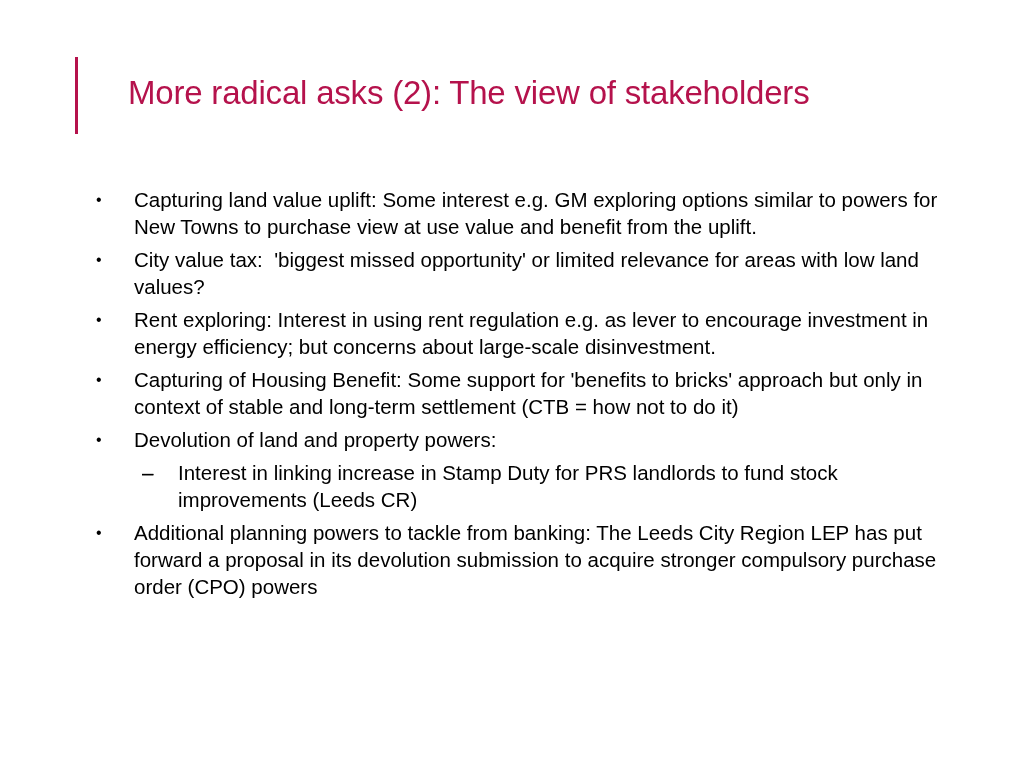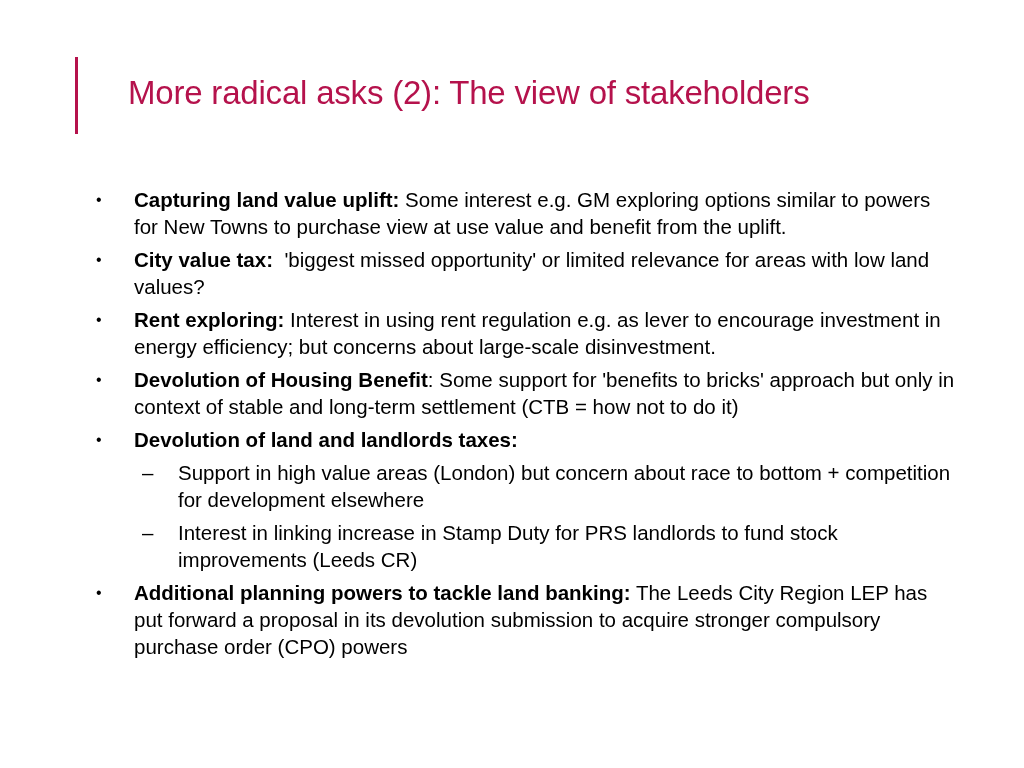--- a/index.html
+++ b/index.html
@@ -46,21 +46,21 @@
       padding-left: 38px;
       margin-bottom: 6px;
     }
     .bullet {
       position: absolute;
       left: 0;
       top: 0;
       font-size: 16px;
     }
     .label {
-      font-weight: bold;
+      font-weight: normal;
     }
     .sub {
       position: relative;
       padding-left: 82px;
       margin-bottom: 6px;
     }
     .dash {
       position: absolute;
       left: 46px;
       top: 0;
@@ -80,31 +80,30 @@
   <div class="item">
     <span class="bullet">•</span>
     <span class="label">City value tax:</span><span style="white-space: pre-wrap;">  'biggest missed opportunity' or limited relevance for areas with low land values?</span>
   </div>
   <div class="item">
     <span class="bullet">•</span>
     <span class="label">Rent exploring:</span><span> Interest in using rent regulation e.g. as lever to encourage investment in energy efficiency; but concerns about large-scale disinvestment.</span>
   </div>
   <div class="item">
     <span class="bullet">•</span>
-    <span class="label">Devolution of Housing Benefit</span><span>: Some support for 'benefits to bricks' approach but only in context of stable and long-term settlement (CTB = how not to do it)</span>
+    <span class="label">Capturing of Housing Benefit</span><span>: Some support for 'benefits to bricks' approach but only in context of stable and long-term settlement (CTB = how not to do it)</span>
   </div>
   <div class="item">
     <span class="bullet">•</span>
-    <span class="label">Devolution of land and landlords taxes:</span>
+    <span class="label">Devolution of land and property powers:</span>
   </div>
   <div class="sub">
     <span class="dash">–</span>
-    <span>Support in high value areas (London) but concern about race to bottom + competition for development elsewhere</span>
   </div>
   <div class="sub">
     <span class="dash">–</span>
     <span>Interest in linking increase in Stamp Duty for PRS landlords to fund stock improvements (Leeds CR)</span>
   </div>
   <div class="item">
     <span class="bullet">•</span>
-    <span class="label">Additional planning powers to tackle land banking:</span><span> The Leeds City Region LEP has put forward a proposal in its devolution submission to acquire stronger compulsory purchase order (CPO) powers</span>
+    <span class="label">Additional planning powers to tackle from banking:</span><span> The Leeds City Region LEP has put forward a proposal in its devolution submission to acquire stronger compulsory purchase order (CPO) powers</span>
   </div>
 </div>
 
 </body></html>

